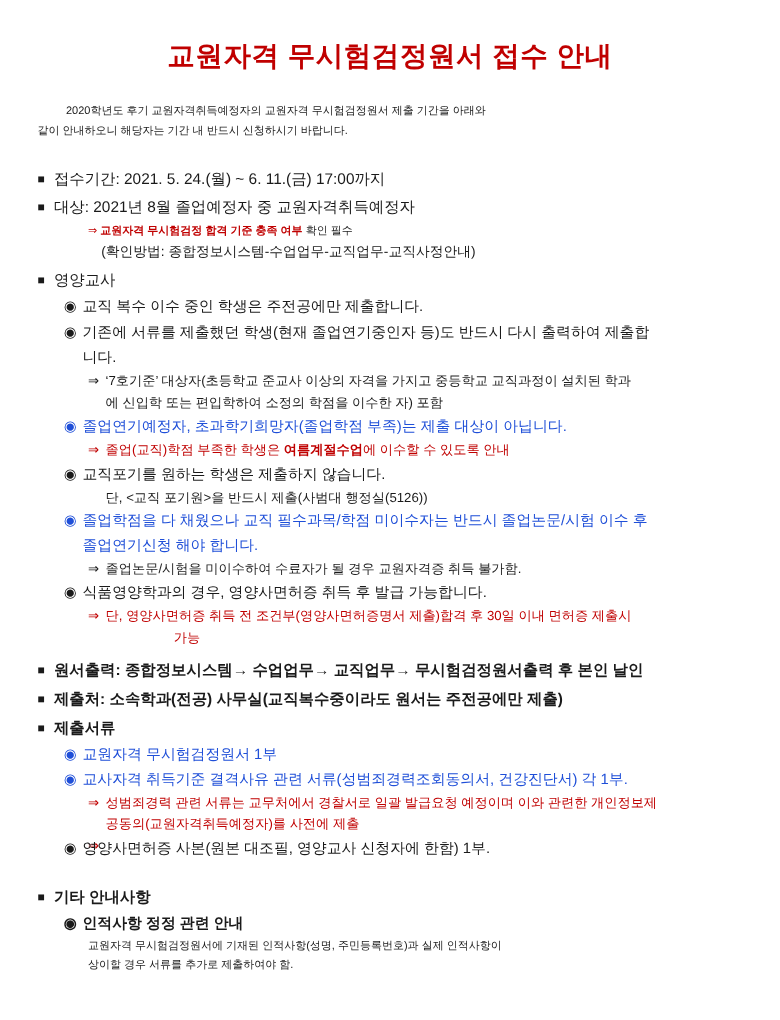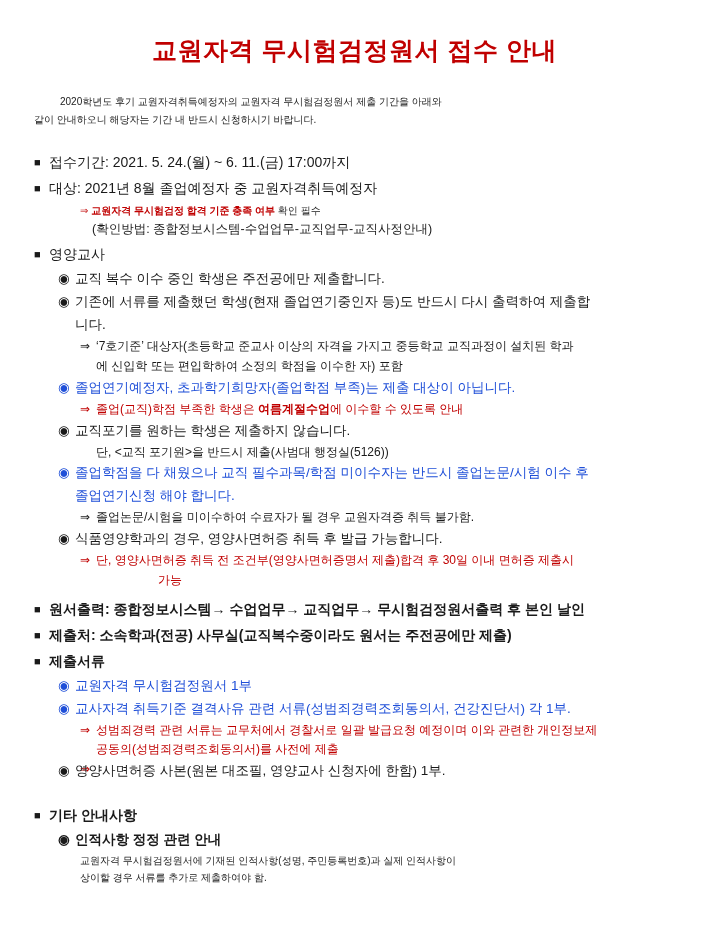--- a/index.html
+++ b/index.html
@@ -194,21 +194,21 @@
     <span class="blue">교원자격 무시험검정원서 1부</span>
   </div>
 
   <div class="lvl2">
     <span class="mk blue">◉</span>
     <span class="blue-u">교사자격 취득기준 결격사유 관련 서류(성범죄경력조회동의서, 건강진단서) 각 1부.</span>
   </div>
   <div class="lvl3 xsm">
     <span class="mk red">⇒</span>
     <span class="red">성범죄경력 관련 서류는 교무처에서 경찰서로 일괄 발급요청 예정이며 이와 관련한 개인정보제</span><br>
-    <span class="red">공동의(성범죄경력조회동의서)를 사전에 제출</span>
+    <span class="red">공동의(교원자격취득예정자)를 사전에 제출</span>
   </div>
   <div class="lvl3 xsm">
     <span class="mk red">⇒</span>
   </div>
 
   <div class="lvl2">
     <span class="mk">◉</span>
     <span>영양사면허증 사본(원본 대조필, 영양교사 신청자에 한함) 1부.</span>
   </div>
 

